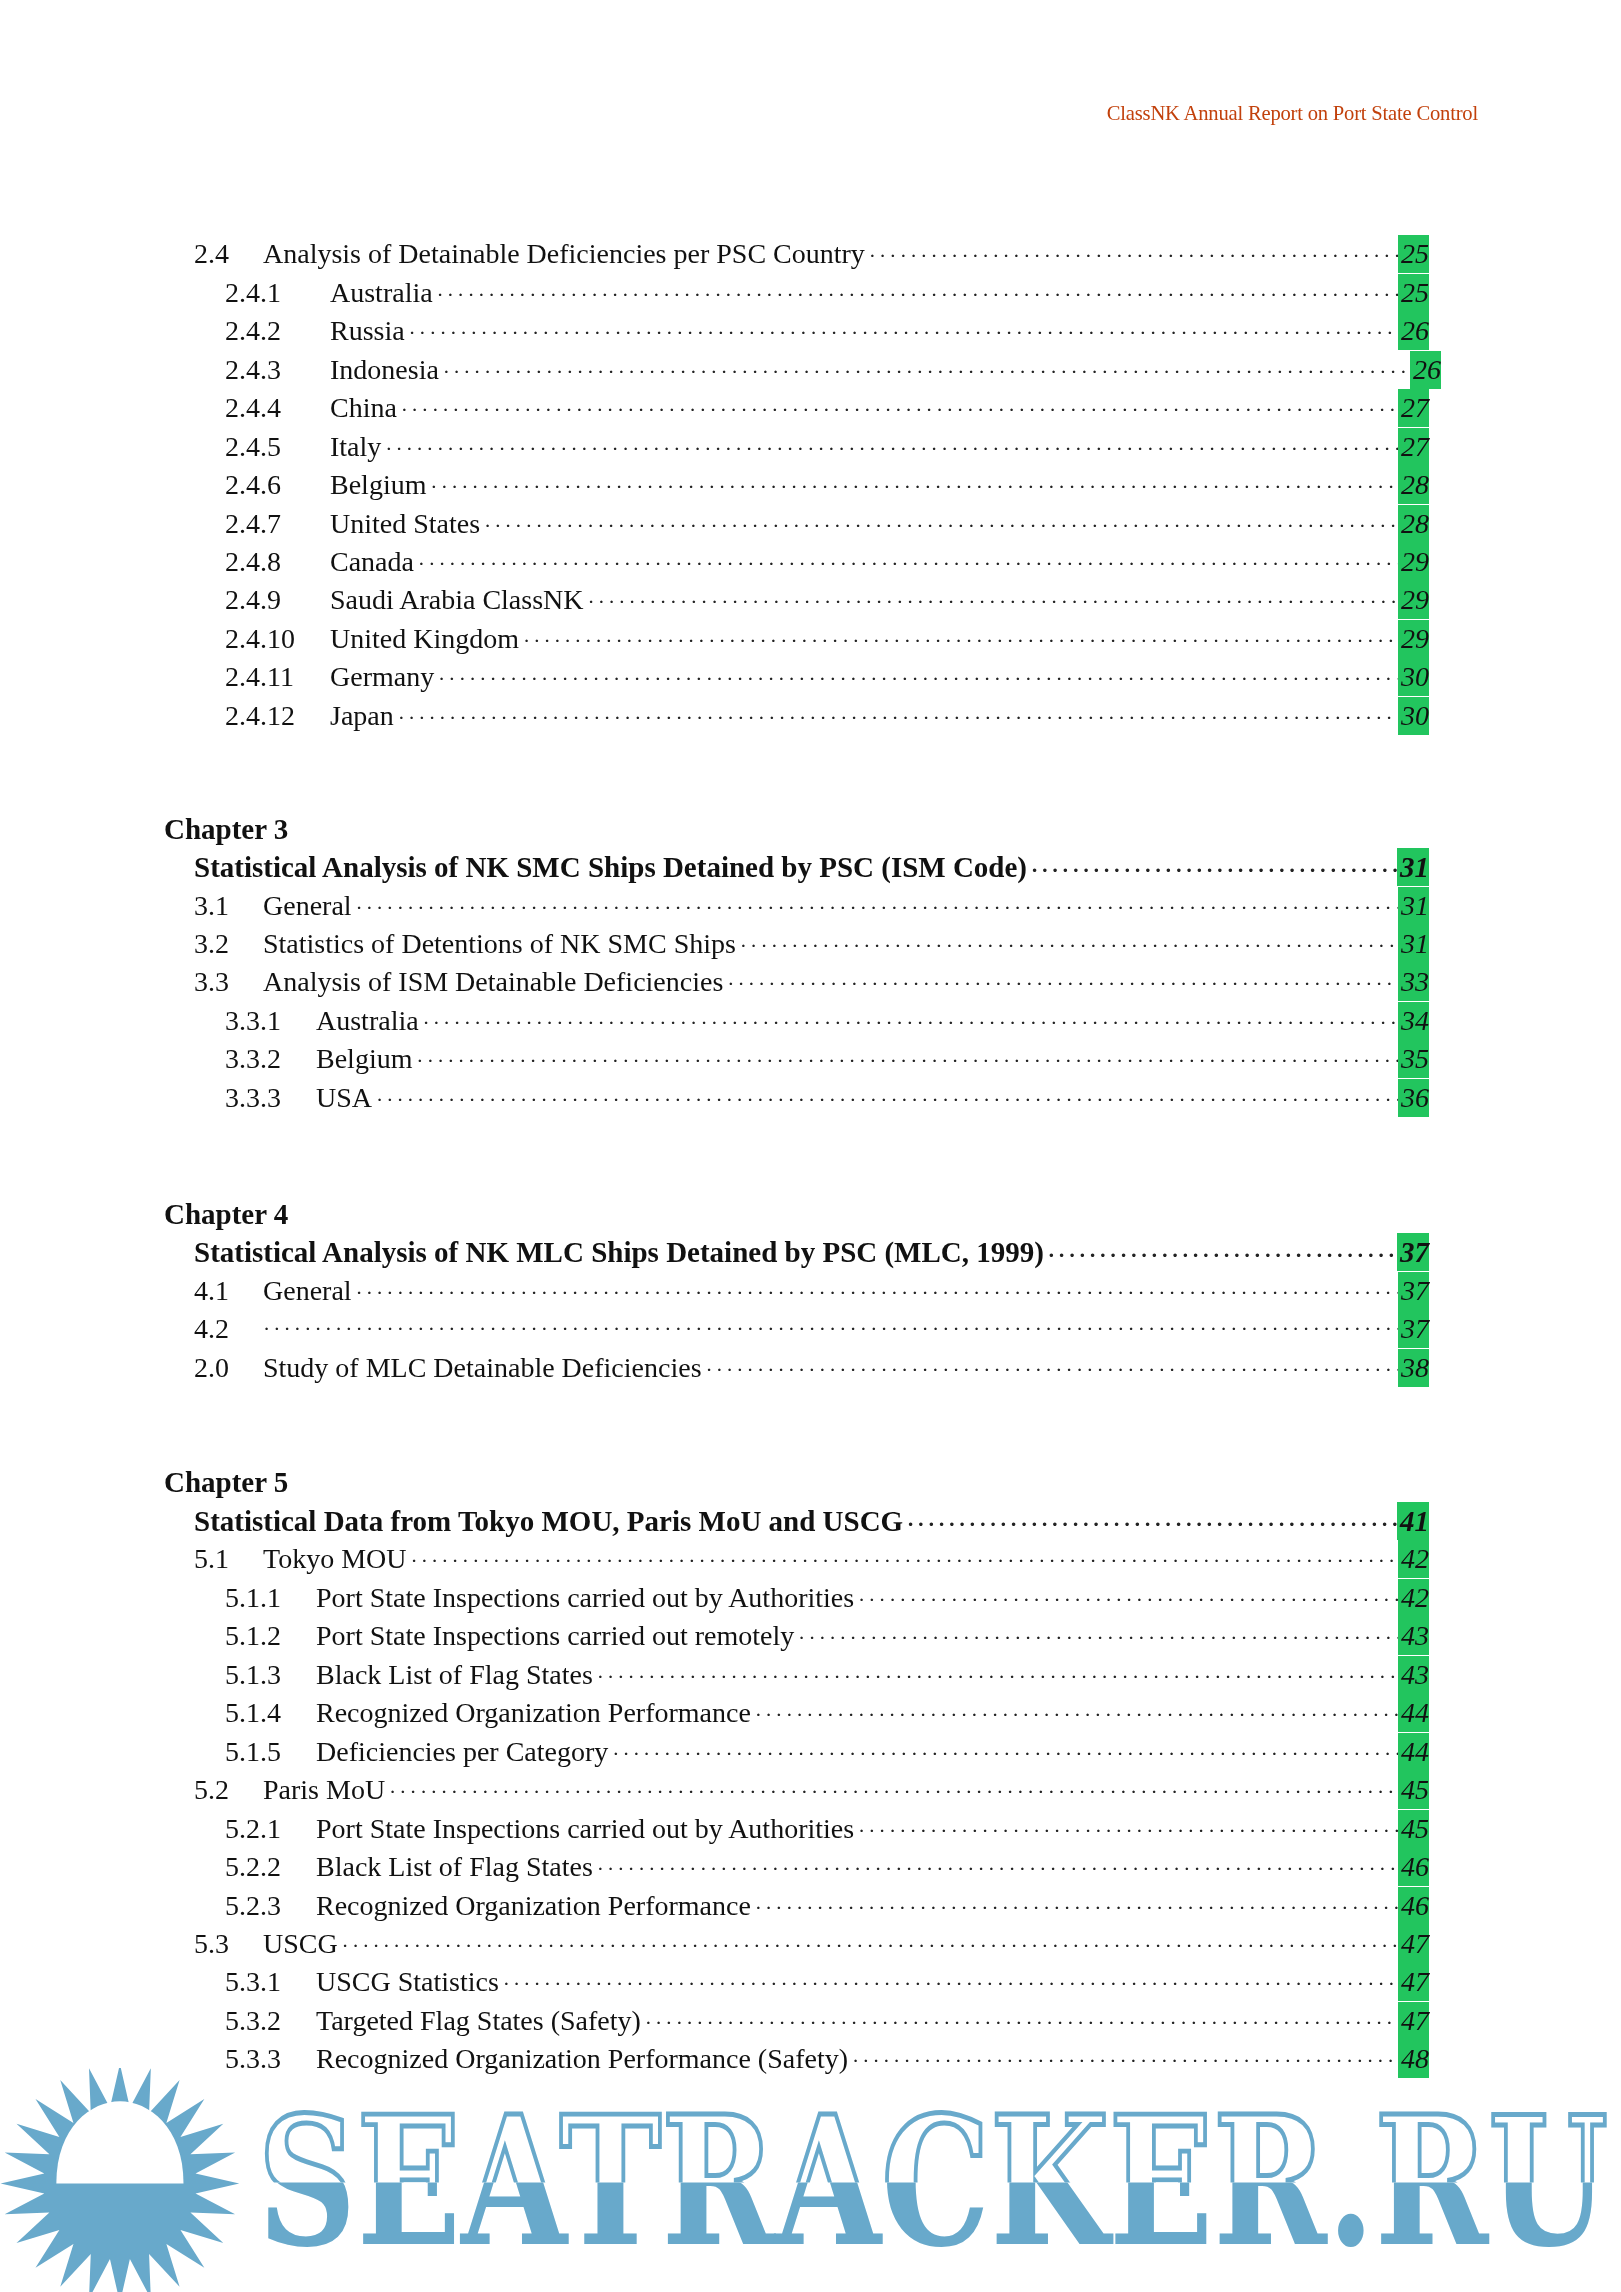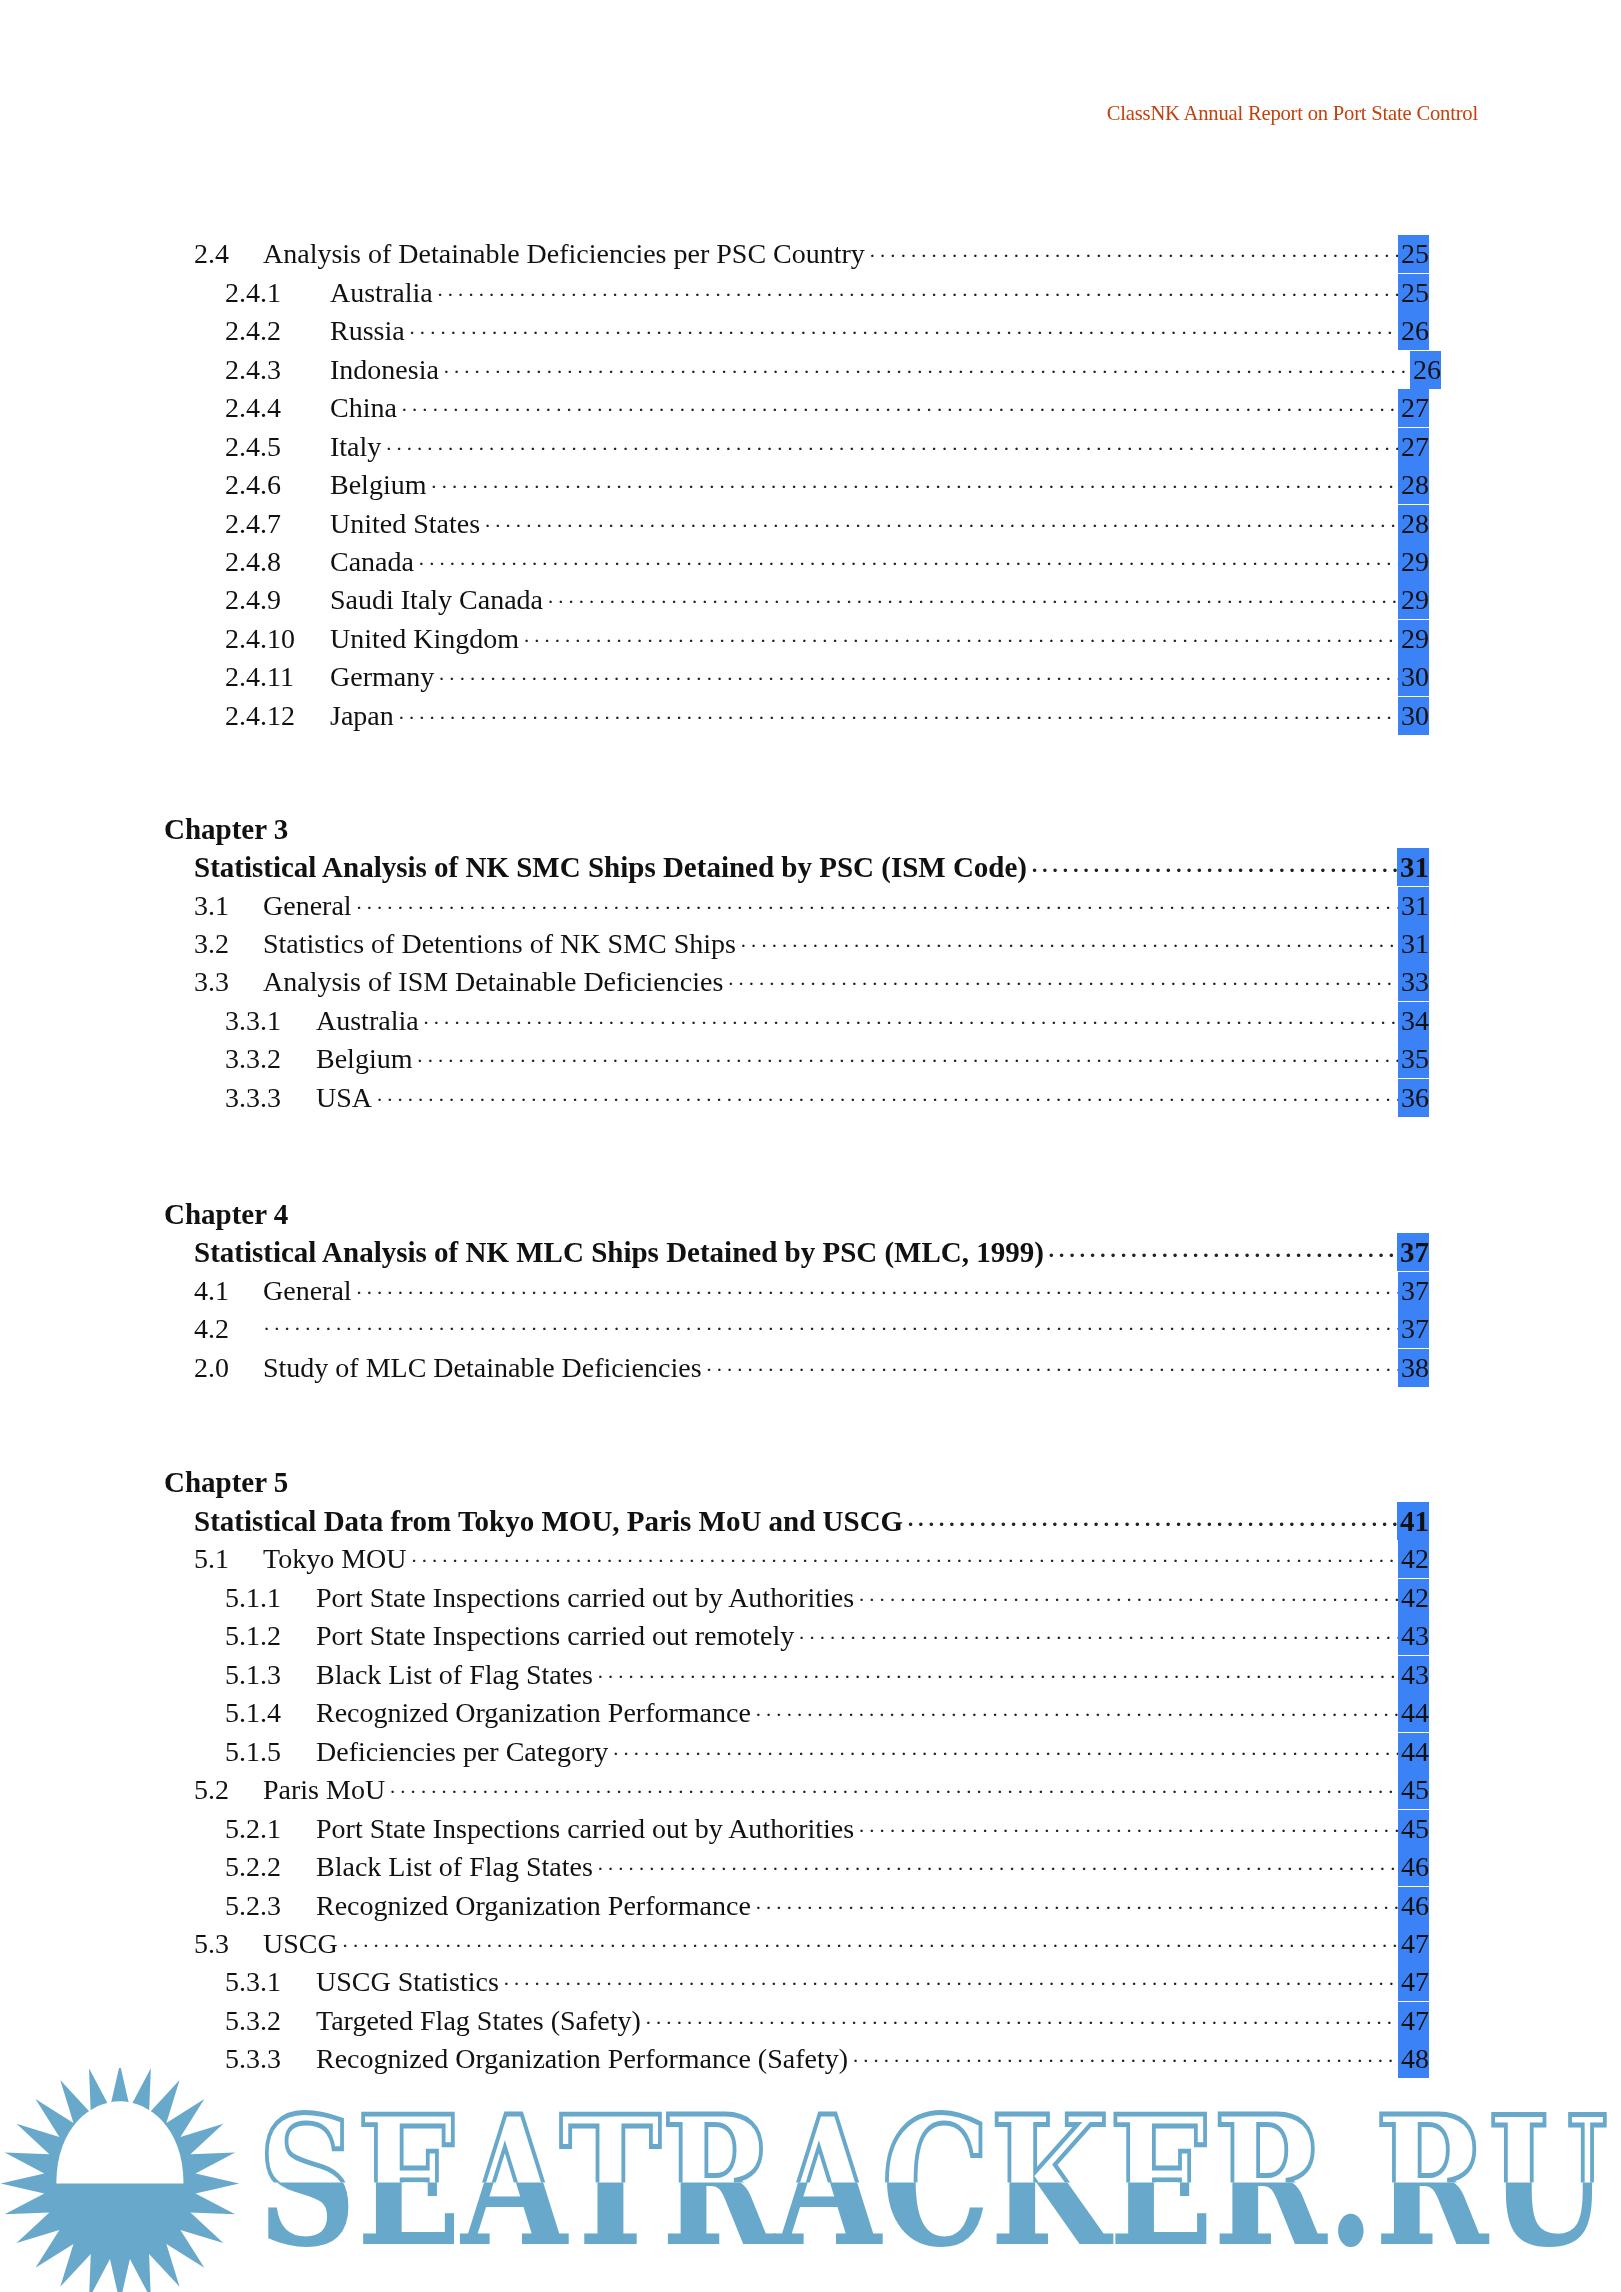--- a/index.html
+++ b/index.html
@@ -10,21 +10,21 @@
                     letter-spacing: -0.2px; color: #c2410c; }
 
   .toc { position: absolute; left: 0; top: 0; width: 1621px; }
   .row { position: absolute; left: 0; width: 1621px; height: 38px; font-size: 28px;
          line-height: 38px; white-space: nowrap; }
   .row .num { position: absolute; top: 0; }
   .row .leader-wrap { position: absolute; top: 0; right: 192px; display: flex; align-items: baseline; }
   .row .title { background: #fff; padding-right: 3.9px; position: relative; z-index: 2; }
   .row .dots { flex: 1; overflow: hidden; position: relative; z-index: 1; letter-spacing: 3.1px;
                color: #222; font-size: 21.6px; }
-  .row .page { position: absolute; right: 192px; top: 0; background: #3b82f6; padding-left: 2.9px; z-index: 3; }
+  .row .page { position: absolute; right: 192px; top: 0; background: #22c55e; padding-left: 2.9px; z-index: 3; font-style: italic; }
 
   .chapter-label { position: absolute; left: 164px; font-size: 29px; font-weight: bold; line-height: 38px; }
   .row.bold { font-weight: bold; font-size: 29px; }
 
   
   .lvl-sec .num { left: 194px; }
   .lvl-sec .leader-wrap { left: 263px; }
   .lvl-sub .num { left: 225px; }
   .lvl-sub .leader-wrap { left: 330px; }
   .lvl-sub2 .num { left: 225px; }
@@ -107,21 +107,21 @@
       <span class="num">2.4.8</span>
       <span class="leader-wrap">
         <span class="title">Canada</span>
         <span class="dots">········································································································································································································</span>
       </span>
       <span class="page">29</span>
     </div>
     <div class="row lvl-sub" style="top: 581px;">
       <span class="num">2.4.9</span>
       <span class="leader-wrap">
-        <span class="title">Saudi Italy Canada</span>
+        <span class="title">Saudi Arabia ClassNK</span>
         <span class="dots">········································································································································································································</span>
       </span>
       <span class="page">29</span>
     </div>
     <div class="row lvl-sub" style="top: 620px;">
       <span class="num">2.4.10</span>
       <span class="leader-wrap">
         <span class="title">United Kingdom</span>
         <span class="dots">········································································································································································································</span>
       </span>

